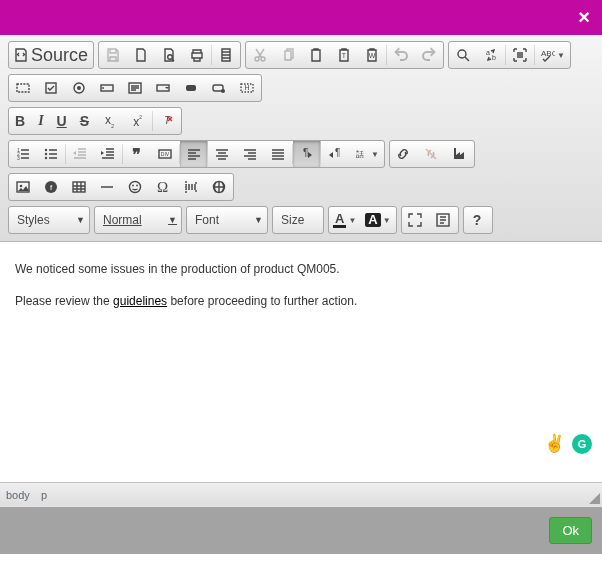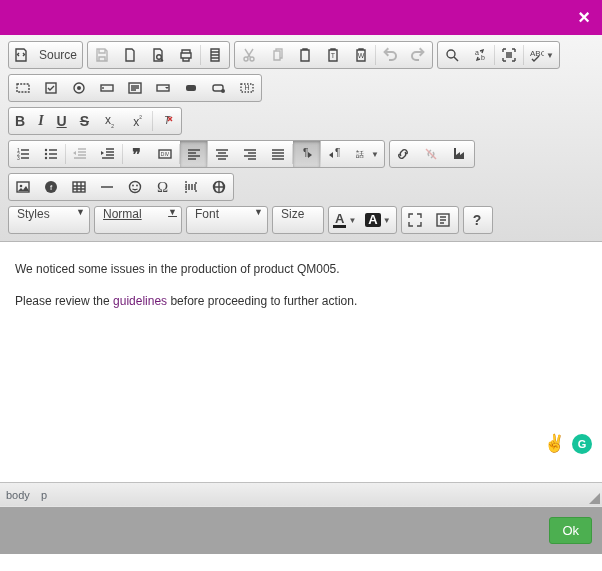--- a/index.html
+++ b/index.html
@@ -10,42 +10,42 @@
   .titlebar .close { position: absolute; right: 12px; top: 6px; font-size: 20px; font-weight: bold; cursor: pointer; }
 
   .cke_top { background: linear-gradient(to bottom, #f5f5f5, #dcdcdc); border-bottom: 1px solid #b6b6b6; padding: 6px 8px 2px 8px; }
   .cke_bottom { background: linear-gradient(to bottom, #efefef, #dedede); border-top: 1px solid #bfbfbf; height: 24px; display: flex; align-items: center; padding: 0 6px; font-size: 11px; color: #60676f; position: relative; }
   .cke_bottom .path span { margin-right: 8px; cursor: pointer; }
   .cke_resizer { position: absolute; right: 2px; bottom: 2px; width: 0; height: 0; border-style: solid; border-width: 0 0 11px 11px; border-color: transparent transparent #9a9a9a transparent; cursor: nwse-resize; }
 
   .toolbar-row { display: flex; flex-wrap: wrap; gap: 4px; margin-bottom: 5px; align-items: center; }
   .group { display: flex; border: 1px solid #a6a6a6; border-radius: 3px; background: linear-gradient(to bottom, #ffffff, #e4e4e4); box-shadow: 0 1px 0 #fff inset; height: 28px; align-items: stretch; overflow: hidden; }
   .btn { display: flex; align-items: center; justify-content: center; min-width: 28px; height: 26px; padding: 0 4px; border-right: 1px solid rgba(0,0,0,0); cursor: pointer; color: #474747; }
-  .btn .lbl { font-size: 12px; color: #474747; margin-left: 10px; }
+  .btn .lbl { font-size: 18px; color: #474747; margin-left: 2px; }
   .btn.text { min-width: auto; padding: 0 6px; font-weight: bold; font-family: Georgia, serif; font-size: 14px; }
   .btn.on { background: linear-gradient(to bottom, #bfbfbf, #d8d8d8); box-shadow: inset 0 1px 3px rgba(0,0,0,0.3); }
   .btn.disabled { opacity: 0.35; cursor: default; }
   .sep { width: 1px; background: rgba(0,0,0,0.12); margin: 3px 0; }
 
-  .combo { display: flex; align-items: flex-start; border: 1px solid #a6a6a6; border-radius: 3px; background: linear-gradient(to bottom, #ffffff, #e4e4e4); height: 28px; padding: 0 4px 0 8px; cursor: pointer; color: #474747; font-size: 12px; gap: 19px; }
+  .combo { display: flex; align-items: center; border: 1px solid #a6a6a6; border-radius: 3px; background: linear-gradient(to bottom, #ffffff, #e4e4e4); height: 28px; padding: 0 4px 0 8px; cursor: pointer; color: #474747; font-size: 12px; gap: 19px; }
   .combo .caret { margin-left: auto; font-size: 9px; color: #474747; padding-left: 6px; }
   .combo.w-styles { width: 82px; }
   .combo.w-format { width: 88px; text-decoration: underline; }
   .combo.w-font  { width: 82px; }
   .combo.w-size  { width: 52px; }
 
   .btn svg { width: 16px; height: 16px; display: block; }
   .btn .splitcaret { font-size: 8px; color: #555; margin-left: 2px; }
 
   .fontA { font-family: Arial, sans-serif; font-weight: bold; font-size: 13px; border-bottom: 3px solid #222; line-height: 12px; padding: 0 2px; }
   .fontA.bg { background: #222; color: #fff; border: none; padding: 1px 3px; border-radius: 2px; }
 
   .editor { background: #fff; padding: 18px 15px; height: 240px; overflow: auto; font-size: 12px; line-height: 1.5; color: #333; }
   .editor p { margin: 0 0 14px 0; }
-  .editor a { color: #701a75; cursor: pointer; }
+  .editor a { color: #000000; text-decoration: underline; cursor: pointer; }
 
   .grammarly { position: absolute; right: 10px; bottom: 28px; display: flex; gap: 6px; align-items: center; }
   .g-badge { width: 20px; height: 20px; border-radius: 50%; background: #15c39a; display: flex; align-items: center; justify-content: center; color: #fff; font-size: 11px; font-weight: bold; }
   .peace { font-size: 17px; }
 
   .relwrap { position: relative; }
 
   .footer { padding: 10px; display: flex; justify-content: flex-end; background: #a3a3a3; border-top: 1px solid #e5e5e5; align-items: flex-end; }
   .ok { background: #4caf50; color: #fff; border: 1px solid #3d9a40; border-radius: 3px; padding: 5px 12px; font-size: 13px; cursor: pointer; }
 

